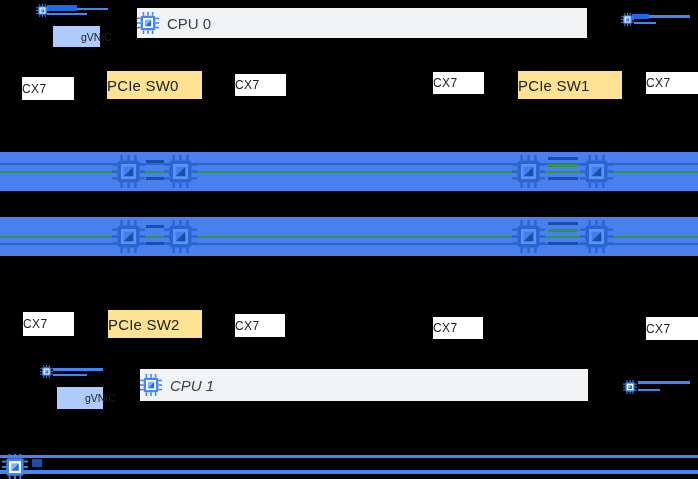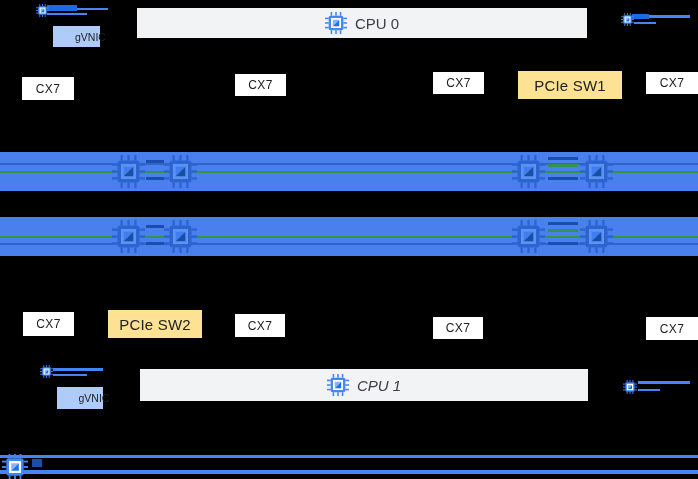--- a/index.html
+++ b/index.html
@@ -3,21 +3,21 @@
 <meta charset="utf-8">
 <style>
   html,body{margin:0;padding:0;background:#000;}
   #stage{
     position:relative;width:698px;height:479px;background:#000000;
     overflow:hidden;font-family:"Liberation Sans",sans-serif;
     -webkit-font-smoothing:antialiased;
   }
   .abs{position:absolute;}
   .box{
-    position:absolute;display:flex;align-items:center;justify-content:center;
+    position:absolute;display:flex;align-items:center;justify-content:flex-start;
     box-sizing:border-box;color:#202124;
   }
   .cx7{background:#ffffff;font-size:12px;font-weight:400;letter-spacing:.4px;}
   .pcie{background:#fde293;font-size:15px;font-weight:500;letter-spacing:.2px;}
   .gvnic{background:#aecbfa;font-size:10.5px;font-weight:400;padding-left:28px;}
   .cpu{background:#f1f3f4;font-size:15px;font-weight:500;color:#3c4043;gap:8px;}
   .nvlink{background:#ceead6;border:1.5px solid #1f1f1f;font-size:13.5px;font-weight:400;}
   .band{position:absolute;left:0;width:698px;height:39px;background:#4a80ee;}
   .hline{position:absolute;}
   .navy{background:#1b4dad;}
@@ -76,20 +76,21 @@
   <div class="box gvnic" style="left:53px;top:26px;width:47px;height:21px;">gVNIC</div>
 
   <div class="box cpu" style="left:137px;top:8px;width:450px;height:30px;">
     <svg class="icon inline chip-blue" width="22" height="22">
         <use href="#chip"></use>
       </svg>
     <span>CPU 0</span>
   </div>
 
   <div class="box cx7" style="left:22px;top:77px;width:52px;height:23px;">CX7</div>
+  <div class="box pcie" style="left:107px;top:71px;width:95px;height:28px;">PCIe SW0</div>
   <div class="box cx7" style="left:235px;top:74px;width:51px;height:22px;">CX7</div>
   <div class="box cx7" style="left:433px;top:72px;width:51px;height:22px;">CX7</div>
   <div class="box pcie" style="left:518px;top:71px;width:104px;height:28px;">PCIe SW1</div>
   <div class="box cx7" style="left:646px;top:72px;width:52px;height:22px;">CX7</div>
 
   <div class="band" style="top:152px;">
     <div class="hline navy" style="left:0;top:11px;width:698px;height:2px;opacity:.55;"></div>
     <div class="hline green" style="left:0;top:19px;width:698px;height:2px;"></div>
     <div class="hline navy" style="left:146px;top:8px;width:18px;height:3px;"></div>
     <div class="hline navy" style="left:146px;top:25px;width:18px;height:3px;"></div>

